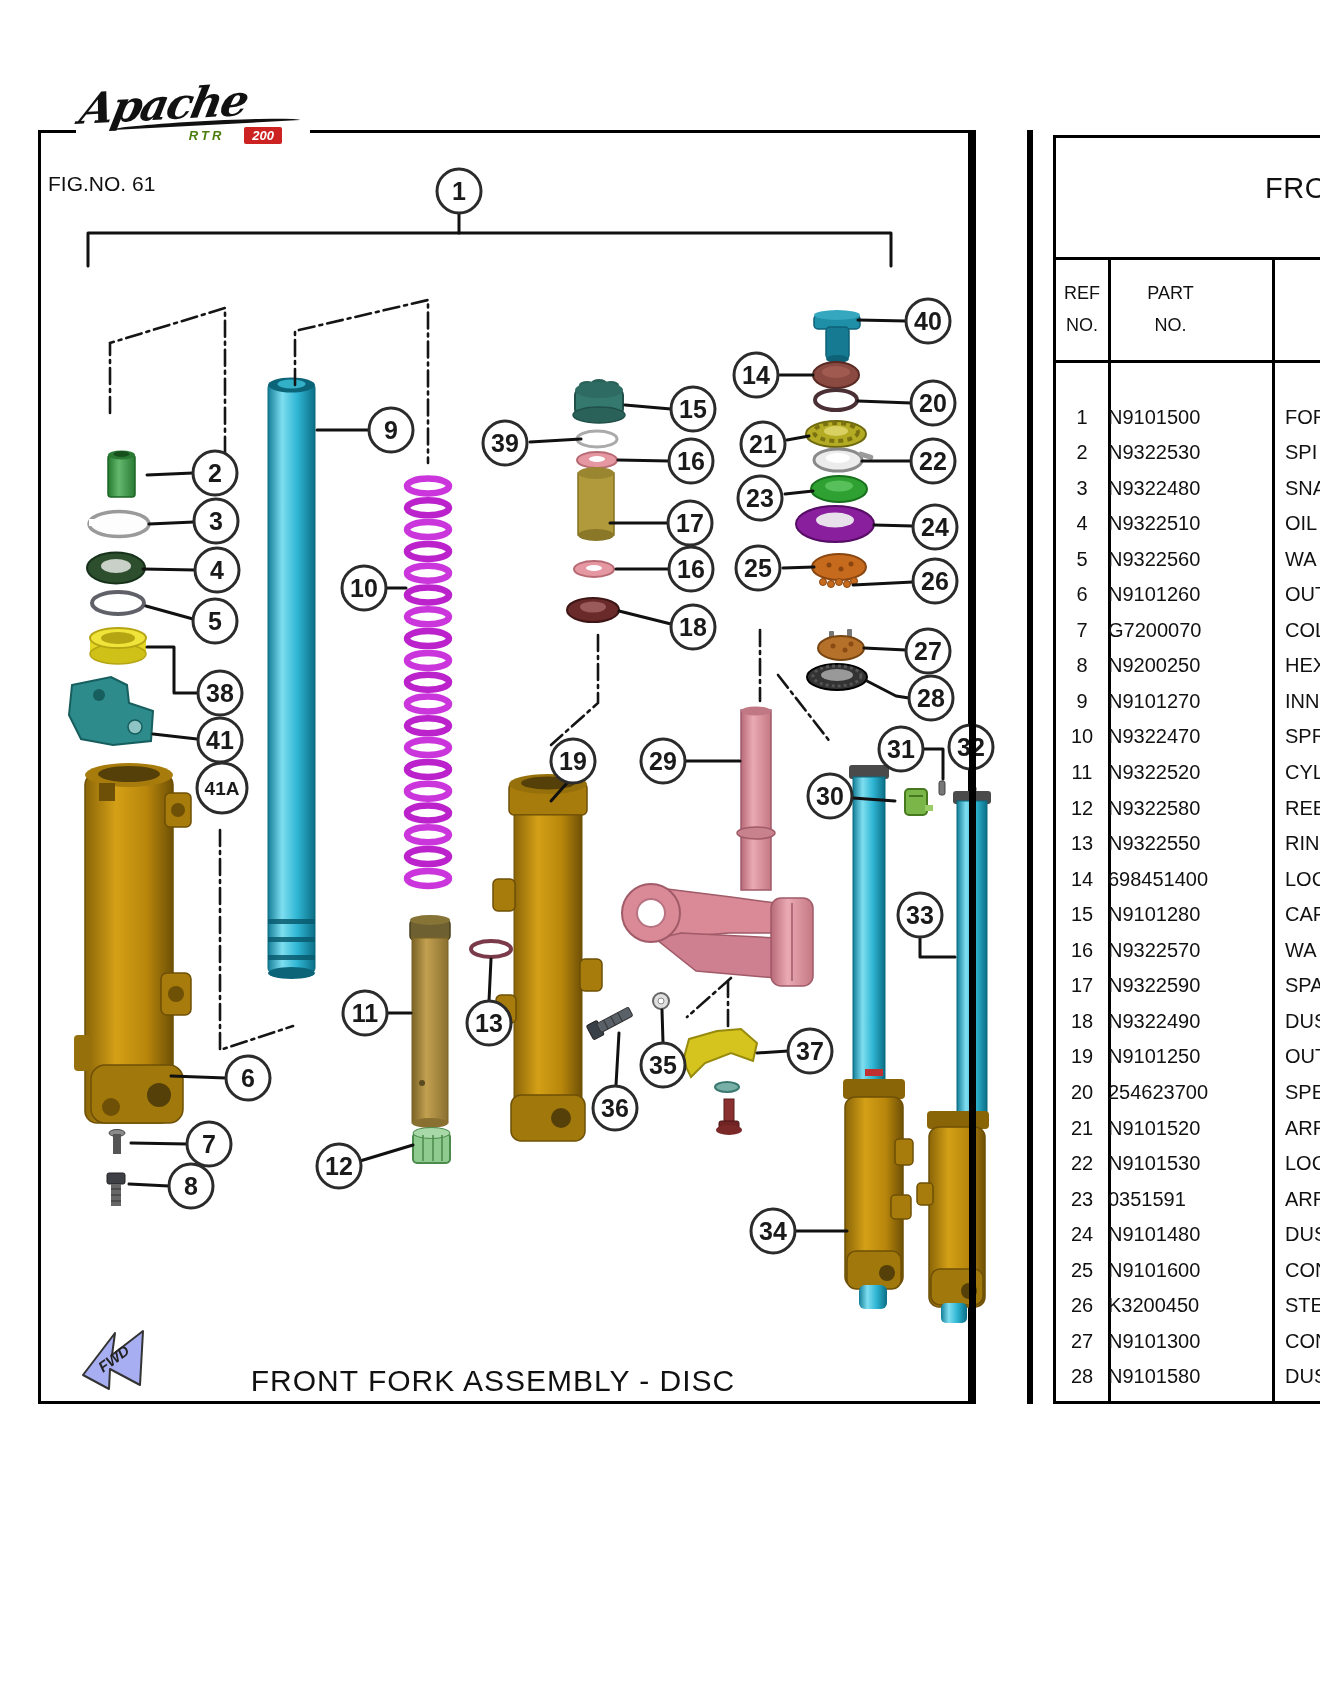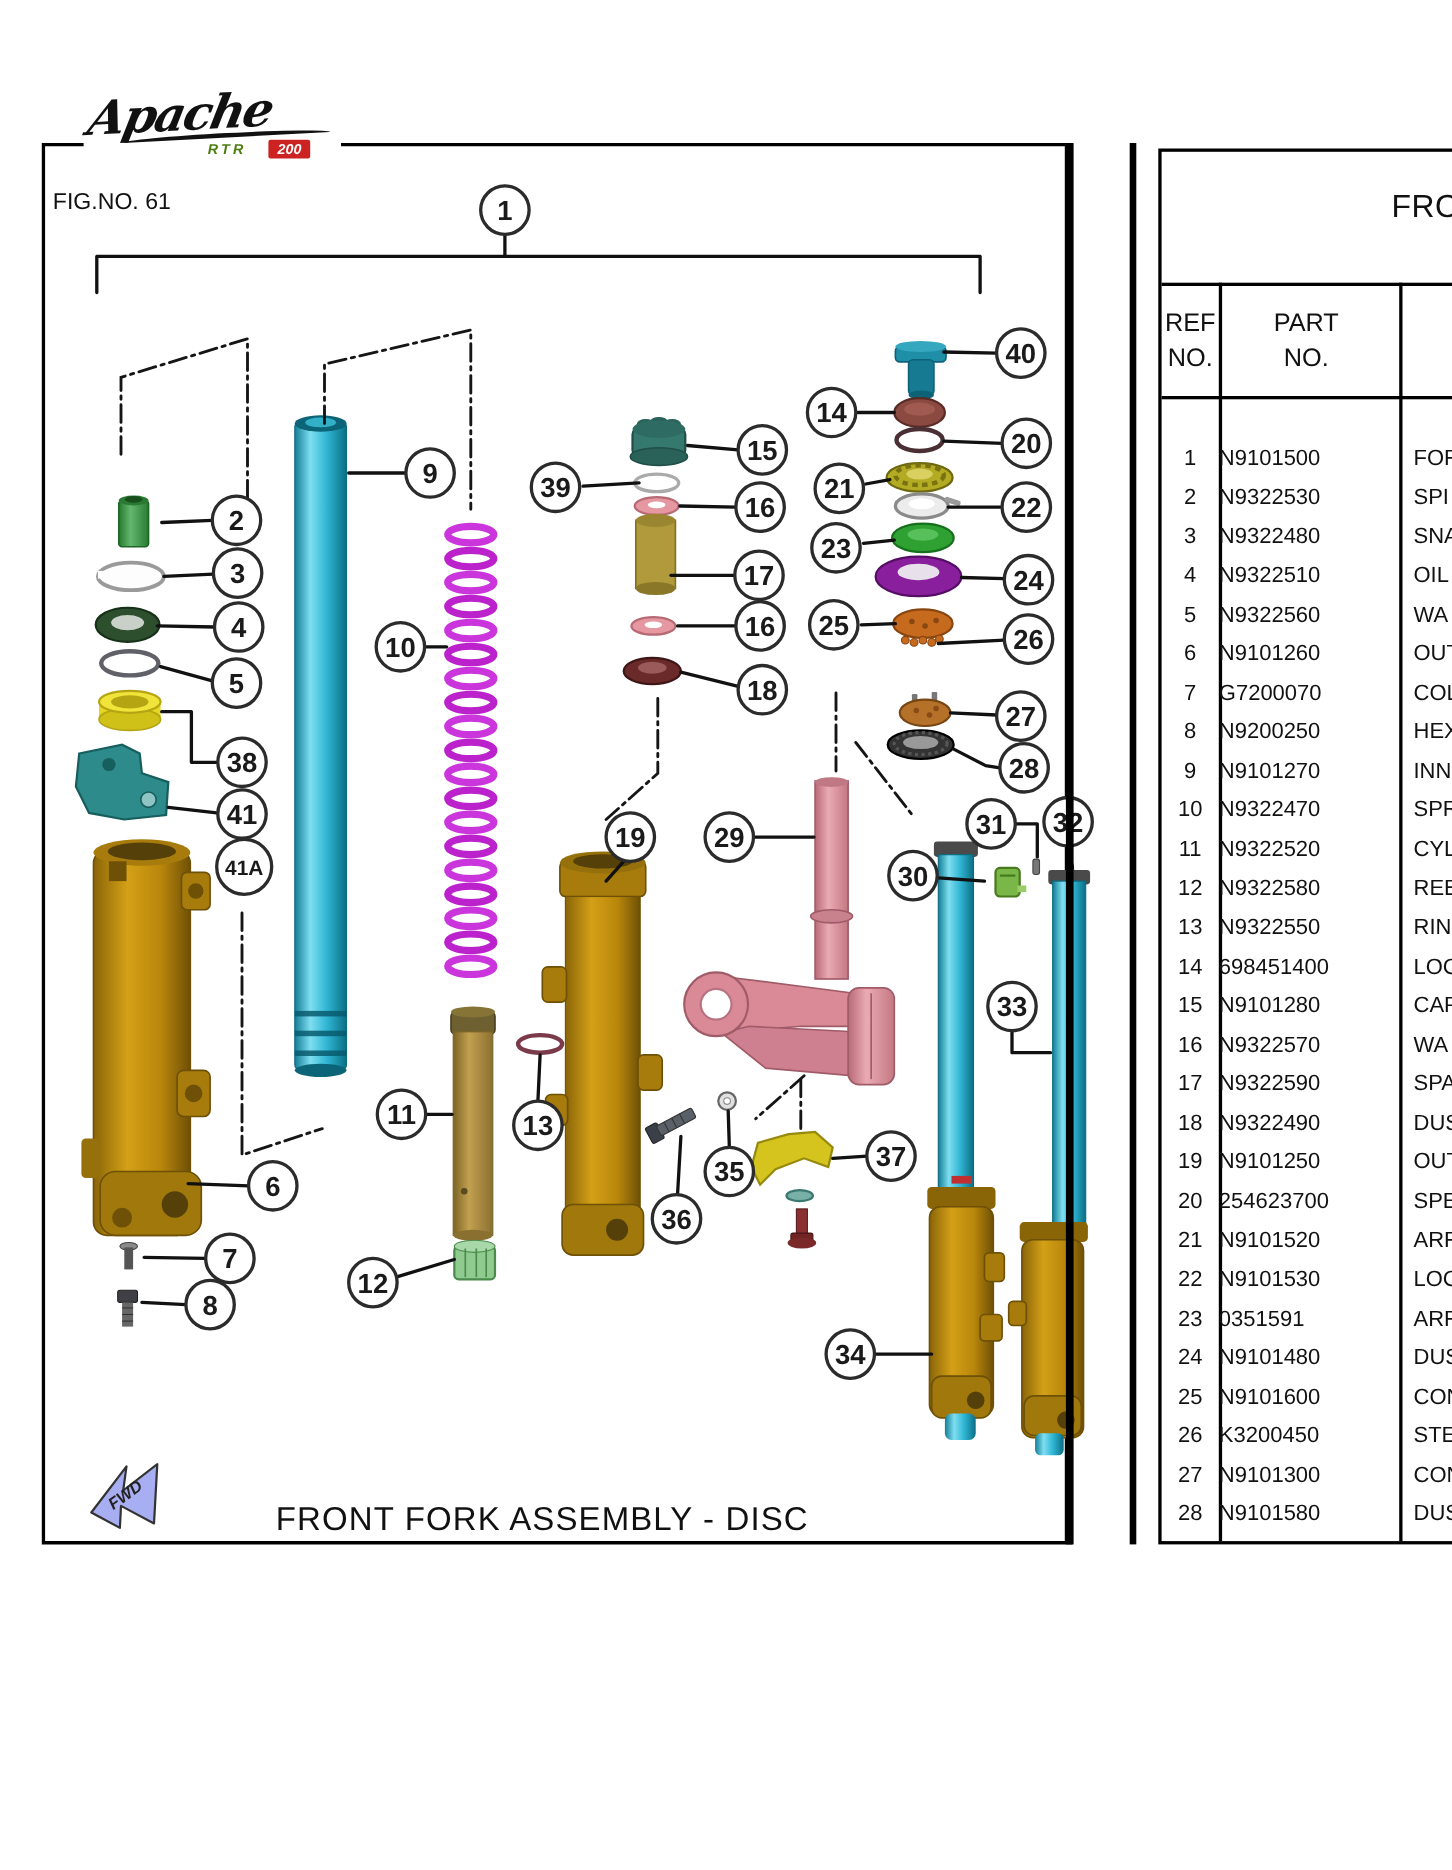--- a/index.html
+++ b/index.html
@@ -21,23 +21,23 @@
   .logo .badge{color:#fff;font-style:italic;font-weight:bold;font-size:13px;padding:1px 8px;border-radius:2px}
   
   .vline{position:absolute;background:#000}
   
   .parts-table{position:absolute;left:1053px;top:135px;width:430px;height:1269px;
         border:3px solid #000;box-sizing:border-box;background:#fff}
   .parts-table .hsep{position:absolute;left:0;right:0;height:3px;background:#000}
   .parts-table .vsep{position:absolute;top:119px;bottom:0;width:3px;background:#000}
   .tbl-title{position:absolute;left:209px;top:34px;font-size:29px;white-space:nowrap;letter-spacing:.5px}
   .hdr{position:absolute;top:119px;height:103px;display:flex;flex-direction:column;
-       justify-content:center;align-items:center;font-size:23px;line-height:32px}
+       justify-content:center;align-items:center;font-size:18px;line-height:32px}
   .hdr.ref{left:0;width:52px}
-  .hdr.part{left:55px;width:153px}
+  .hdr.part{left:38px;width:153px}
   .trow{position:absolute;left:0;right:0;height:36px;display:flex;align-items:center;font-size:20px}
   .trow .c-ref{width:52px;text-align:center}
   .trow .c-part{width:164px;text-align:left}
   .trow .c-desc{flex:1;padding-left:13px;white-space:nowrap;overflow:hidden}
   
   .leader{fill:none;stroke:#111;stroke-width:3;stroke-linecap:round;stroke-linejoin:round}
   .dashdot{fill:none;stroke:#151515;stroke-width:2.6;stroke-dasharray:16 5 3 5;stroke-linecap:round}
   .callout-circ{fill:#fff;stroke:#2b2b2b;stroke-width:3}
   .callout-txt{font-family:"Liberation Sans",sans-serif;font-weight:bold;fill:#1a1a1a;text-anchor:middle}
   .caption-text{font-family:"Liberation Sans",sans-serif;font-size:30px;fill:#111;letter-spacing:1px}

